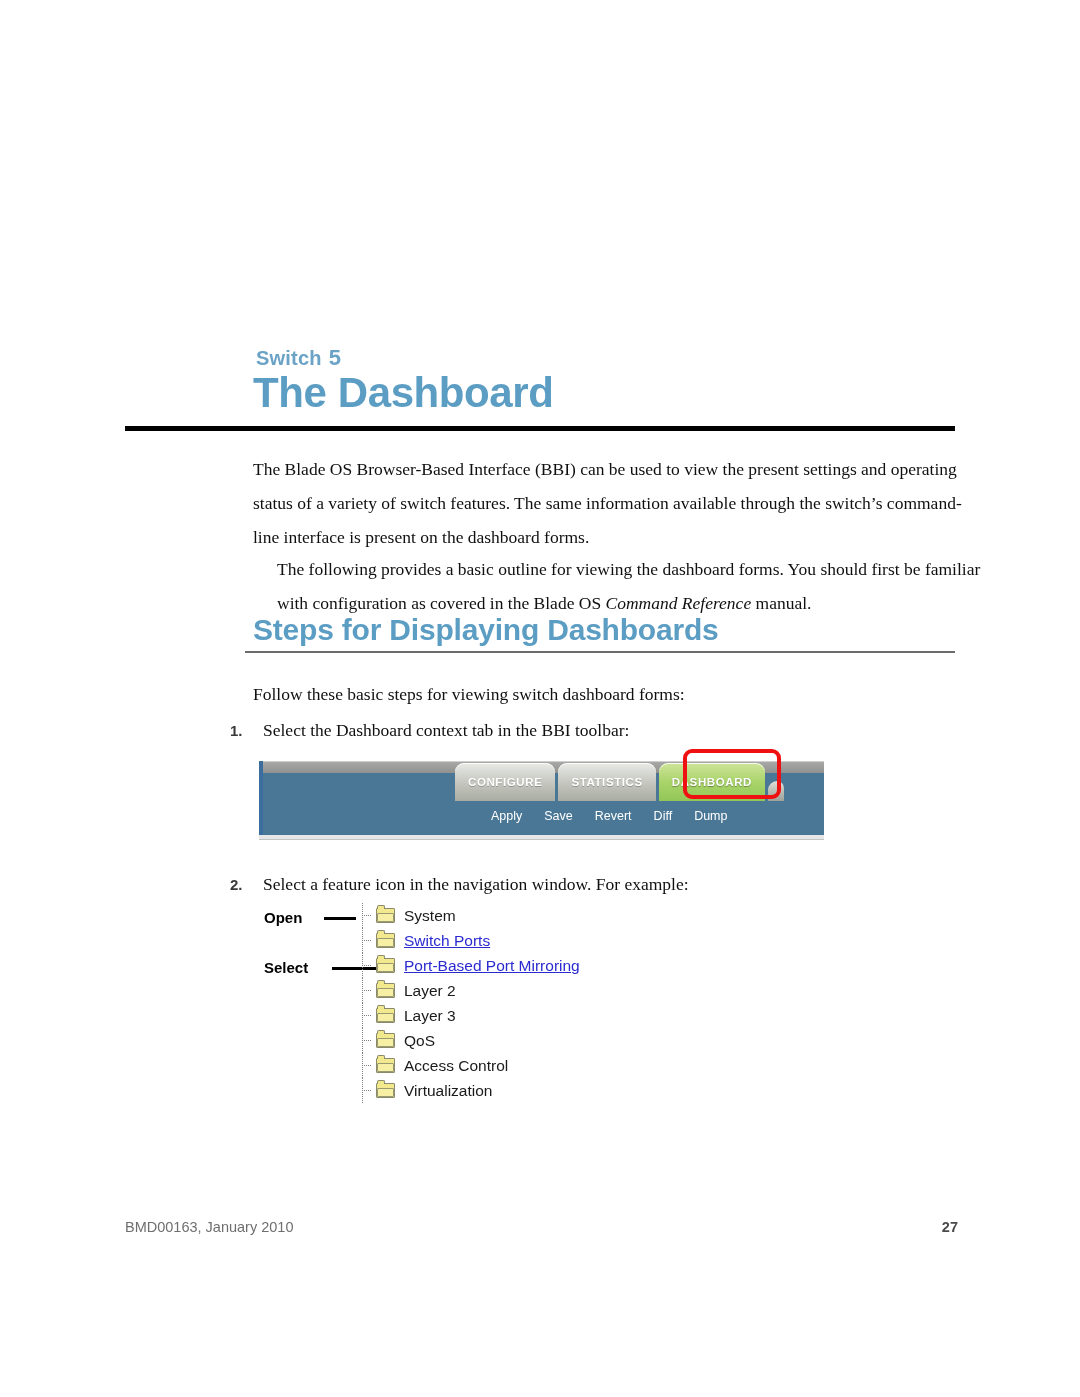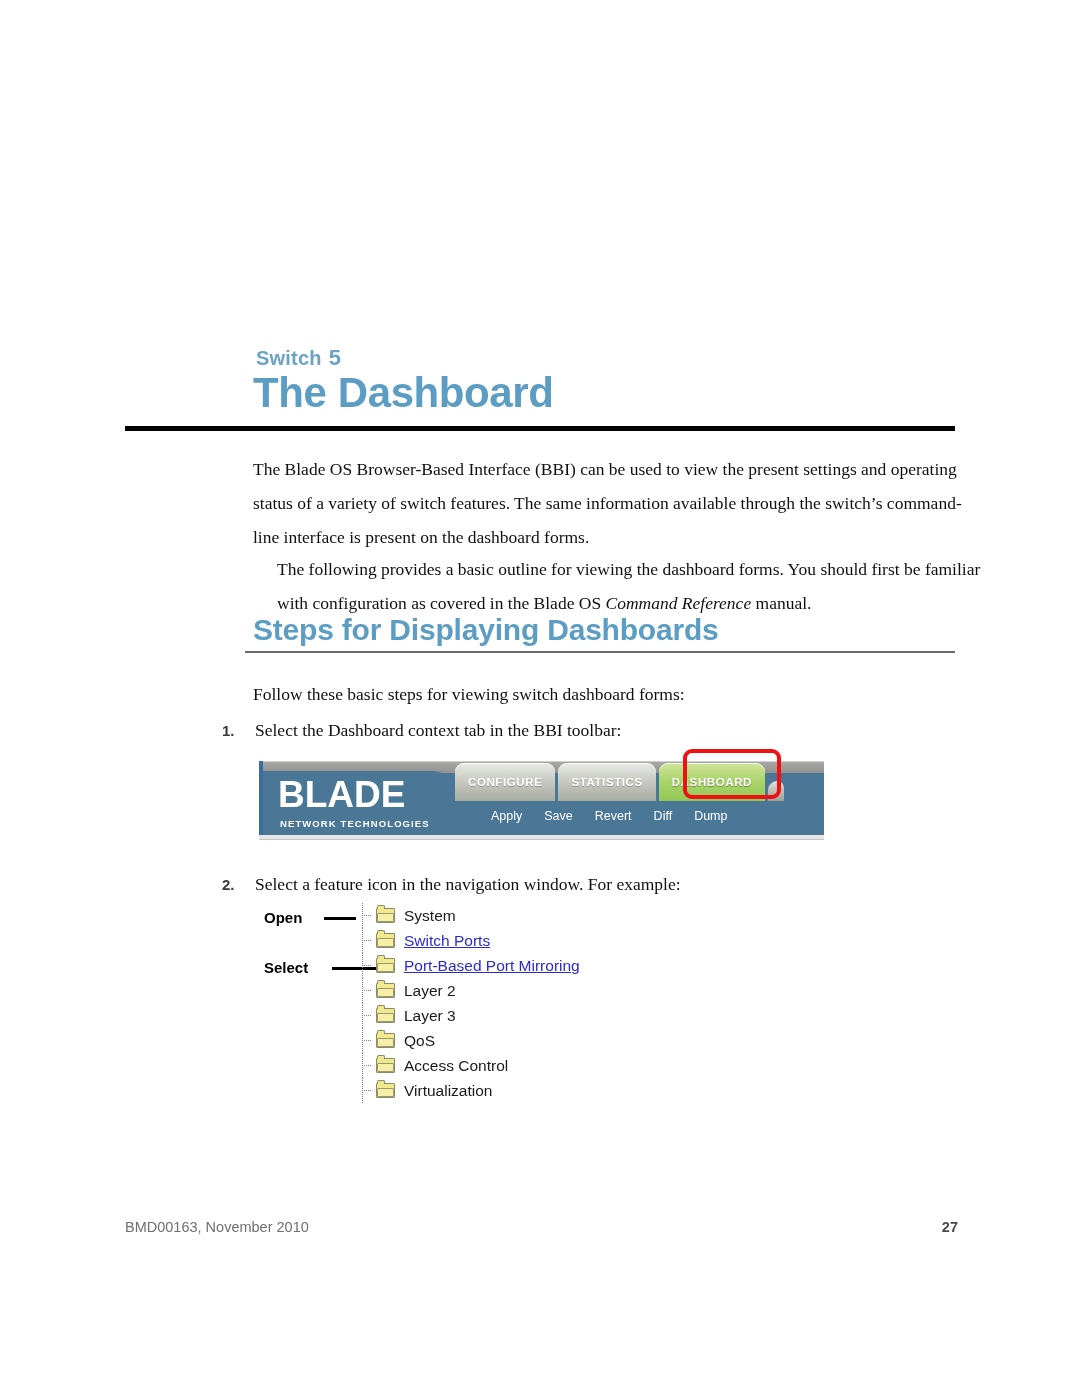--- a/index.html
+++ b/index.html
@@ -89,21 +89,21 @@
     left: 245px;
     top: 651px;
     width: 710px;
     height: 2px;
     background: #6b6b6b;
   }
 
   
   .step {
     position: absolute;
-    left: 222px;
+    left: 230px;
     width: 740px;
     font-family: "Liberation Serif", serif;
     font-size: 17.5px;
     line-height: 24px;
     color: #101010;
   }
   .step .marker {
     display: inline-block;
     width: 33px;
     font-family: "Liberation Sans", sans-serif;
@@ -407,24 +407,20 @@
 
 <div class="step step-1">
   <span class="marker">1.</span><span>Select the Dashboard context tab in the BBI toolbar:</span>
 </div>
 
 <div class="bbi-figure">
   <div class="bbi-topstrip"></div>
   <div class="bbi-body"></div>
   <div class="bbi-leftedge"></div>
 
-  <div class="bbi-logo-panel">
-    <div class="bbi-logo-word">BLADE</div>
-    <div class="bbi-logo-sub">NETWORK TECHNOLOGIES</div>
-  </div>
 
   <div class="bbi-tabs">
     <div class="bbi-tab">CONFIGURE</div>
     <div class="bbi-tab">STATISTICS</div>
     <div class="bbi-tab active">DASHBOARD</div>
     <div class="bbi-tab-stub"></div>
   </div>
 
   <div class="bbi-actions">
     <span>Apply</span>
@@ -525,14 +521,14 @@
       <span class="folder">
         <span class="f-back"></span>
           <span class="f-tab"></span>
           <span class="f-front"></span>
       </span>
       <span class="tree-label">Virtualization</span>
     </div>
   </div>
 </div>
 
-<div class="footer-left">BMD00163, November 2010</div>
+<div class="footer-left">BMD00163, January 2010</div>
 <div class="footer-page">27</div>
 
 </body></html>

